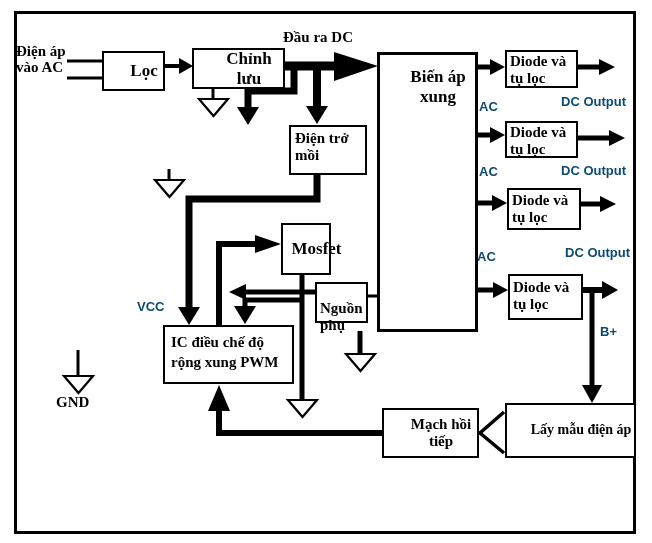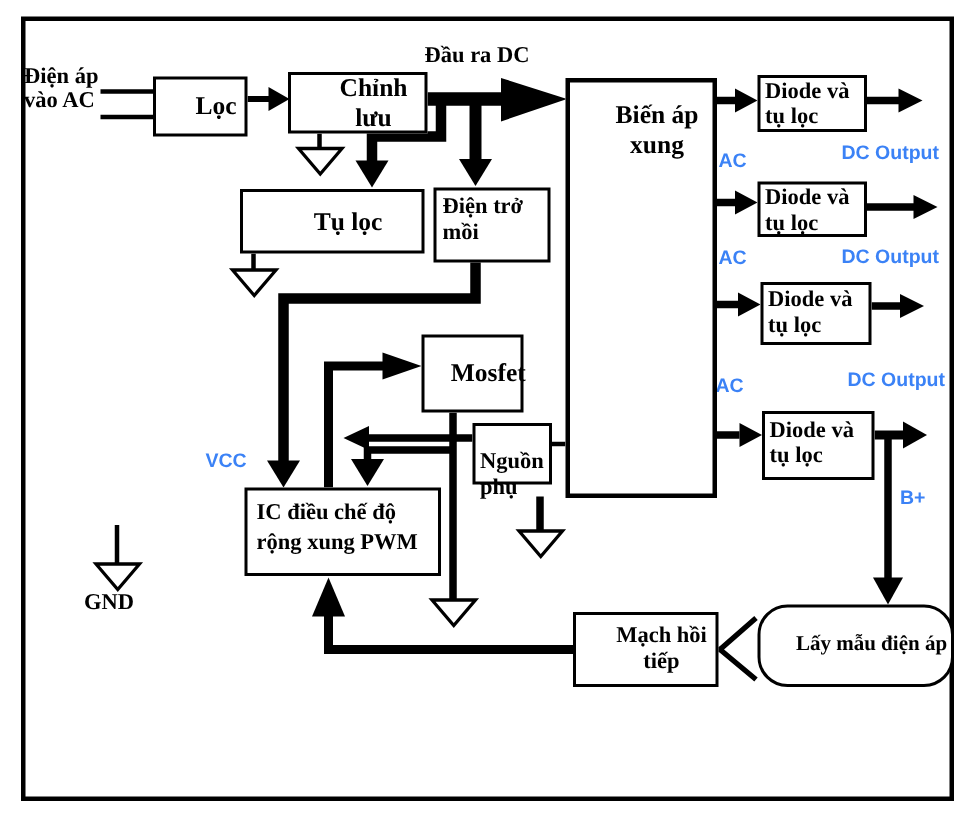--- a/index.html
+++ b/index.html
@@ -13,21 +13,21 @@
   }
   svg.wires{position:absolute;left:0;top:0;width:652px;height:543px;}
   .box{
     position:absolute;box-sizing:border-box;border:2px solid #000;background:#fff;
     font-weight:bold;color:#000;line-height:1.15;padding-left:21px;
   }
   .box.center{display:flex;align-items:center;justify-content:center;text-align:center;}
   .lbl{position:absolute;font-weight:bold;color:#000;white-space:nowrap;}
   .muted{
     font-family:"Liberation Sans","DejaVu Sans",sans-serif;
-    color:#3b82f6;font-weight:bold;font-size:13px;
+    color:#0c4a6e;font-weight:bold;font-size:13px;
   }
   .wrap{white-space:normal;}
 </style>
 </head>
 <body>
 
 <div id="stage">
 
   <div id="outer-border"></div>
 
@@ -153,39 +153,38 @@
   <div class="lbl muted" style="left:479px;top:164px;">AC</div>
   <div class="lbl muted" style="left:477px;top:249px;">AC</div>
   <div class="lbl muted" style="left:561px;top:94px;">DC Output</div>
   <div class="lbl muted" style="left:561px;top:163px;">DC Output</div>
   <div class="lbl muted" style="left:565px;top:245px;">DC Output</div>
 
   <div class="box center" style="left:102px;top:51px;width:63px;height:40px;font-size:17px;">Lọc</div>
 
   <div class="box center" style="left:192px;top:48px;width:93px;height:41px;font-size:17px;">Chỉnh lưu</div>
 
-  <div class="box center" style="left:160px;top:126px;width:123px;height:43px;font-size:17px;">Tụ lọc</div>
 
   <div class="box wrap" style="left:289px;top:125px;width:78px;height:50px;font-size:15px;padding:3px 0 0 4px;">Điện trở mồi</div>
 
   <div class="box" style="left:377px;top:52px;width:101px;height:280px;border-width:3px;font-size:17px;text-align:center;">
     <div class="wrap" style="width:66px;margin:12px auto 0 auto;">Biến áp xung</div>
   </div>
 
-  <div class="box center" style="left:281px;top:223px;width:68px;height:52px;font-size:17px;">Mosfet</div>
+  <div class="box center" style="left:281px;top:223px;width:50px;height:52px;font-size:17px;">Mosfet</div>
 
   <div class="box wrap" style="left:315px;top:282px;width:53px;height:41px;font-size:15px;padding:16px 0 0 3px;">Nguồn phụ</div>
 
   <div class="box center" style="left:382px;top:408px;width:97px;height:50px;font-size:15px;">
     <div class="wrap" style="width:70px;">Mạch hồi tiếp</div>
   </div>
 
   <div class="box wrap" style="left:163px;top:325px;width:131px;height:59px;font-size:15px;padding:5px 0 0 6px;line-height:1.35;">IC điều chế độ rộng xung PWM</div>
 
-  <div class="box center" style="left:505px;top:403px;width:131px;height:55px;font-size:14px;border-radius:20px;">Lấy mẫu điện áp</div>
+  <div class="box center" style="left:505px;top:403px;width:131px;height:55px;font-size:14px;">Lấy mẫu điện áp</div>
 
   <div class="box wrap" style="left:505px;top:50px;width:73px;height:38px;font-size:15px;padding:1px 0 0 3px;">Diode và tụ lọc</div>
   <div class="box wrap" style="left:505px;top:121px;width:73px;height:37px;font-size:15px;padding:1px 0 0 3px;">Diode và tụ lọc</div>
   <div class="box wrap" style="left:507px;top:188px;width:74px;height:42px;font-size:15px;padding:2px 0 0 3px;">Diode và tụ lọc</div>
   <div class="box wrap" style="left:508px;top:274px;width:75px;height:46px;font-size:15px;padding:3px 0 0 3px;">Diode và tụ lọc</div>
 
 
 </div>
 
 </body></html>

